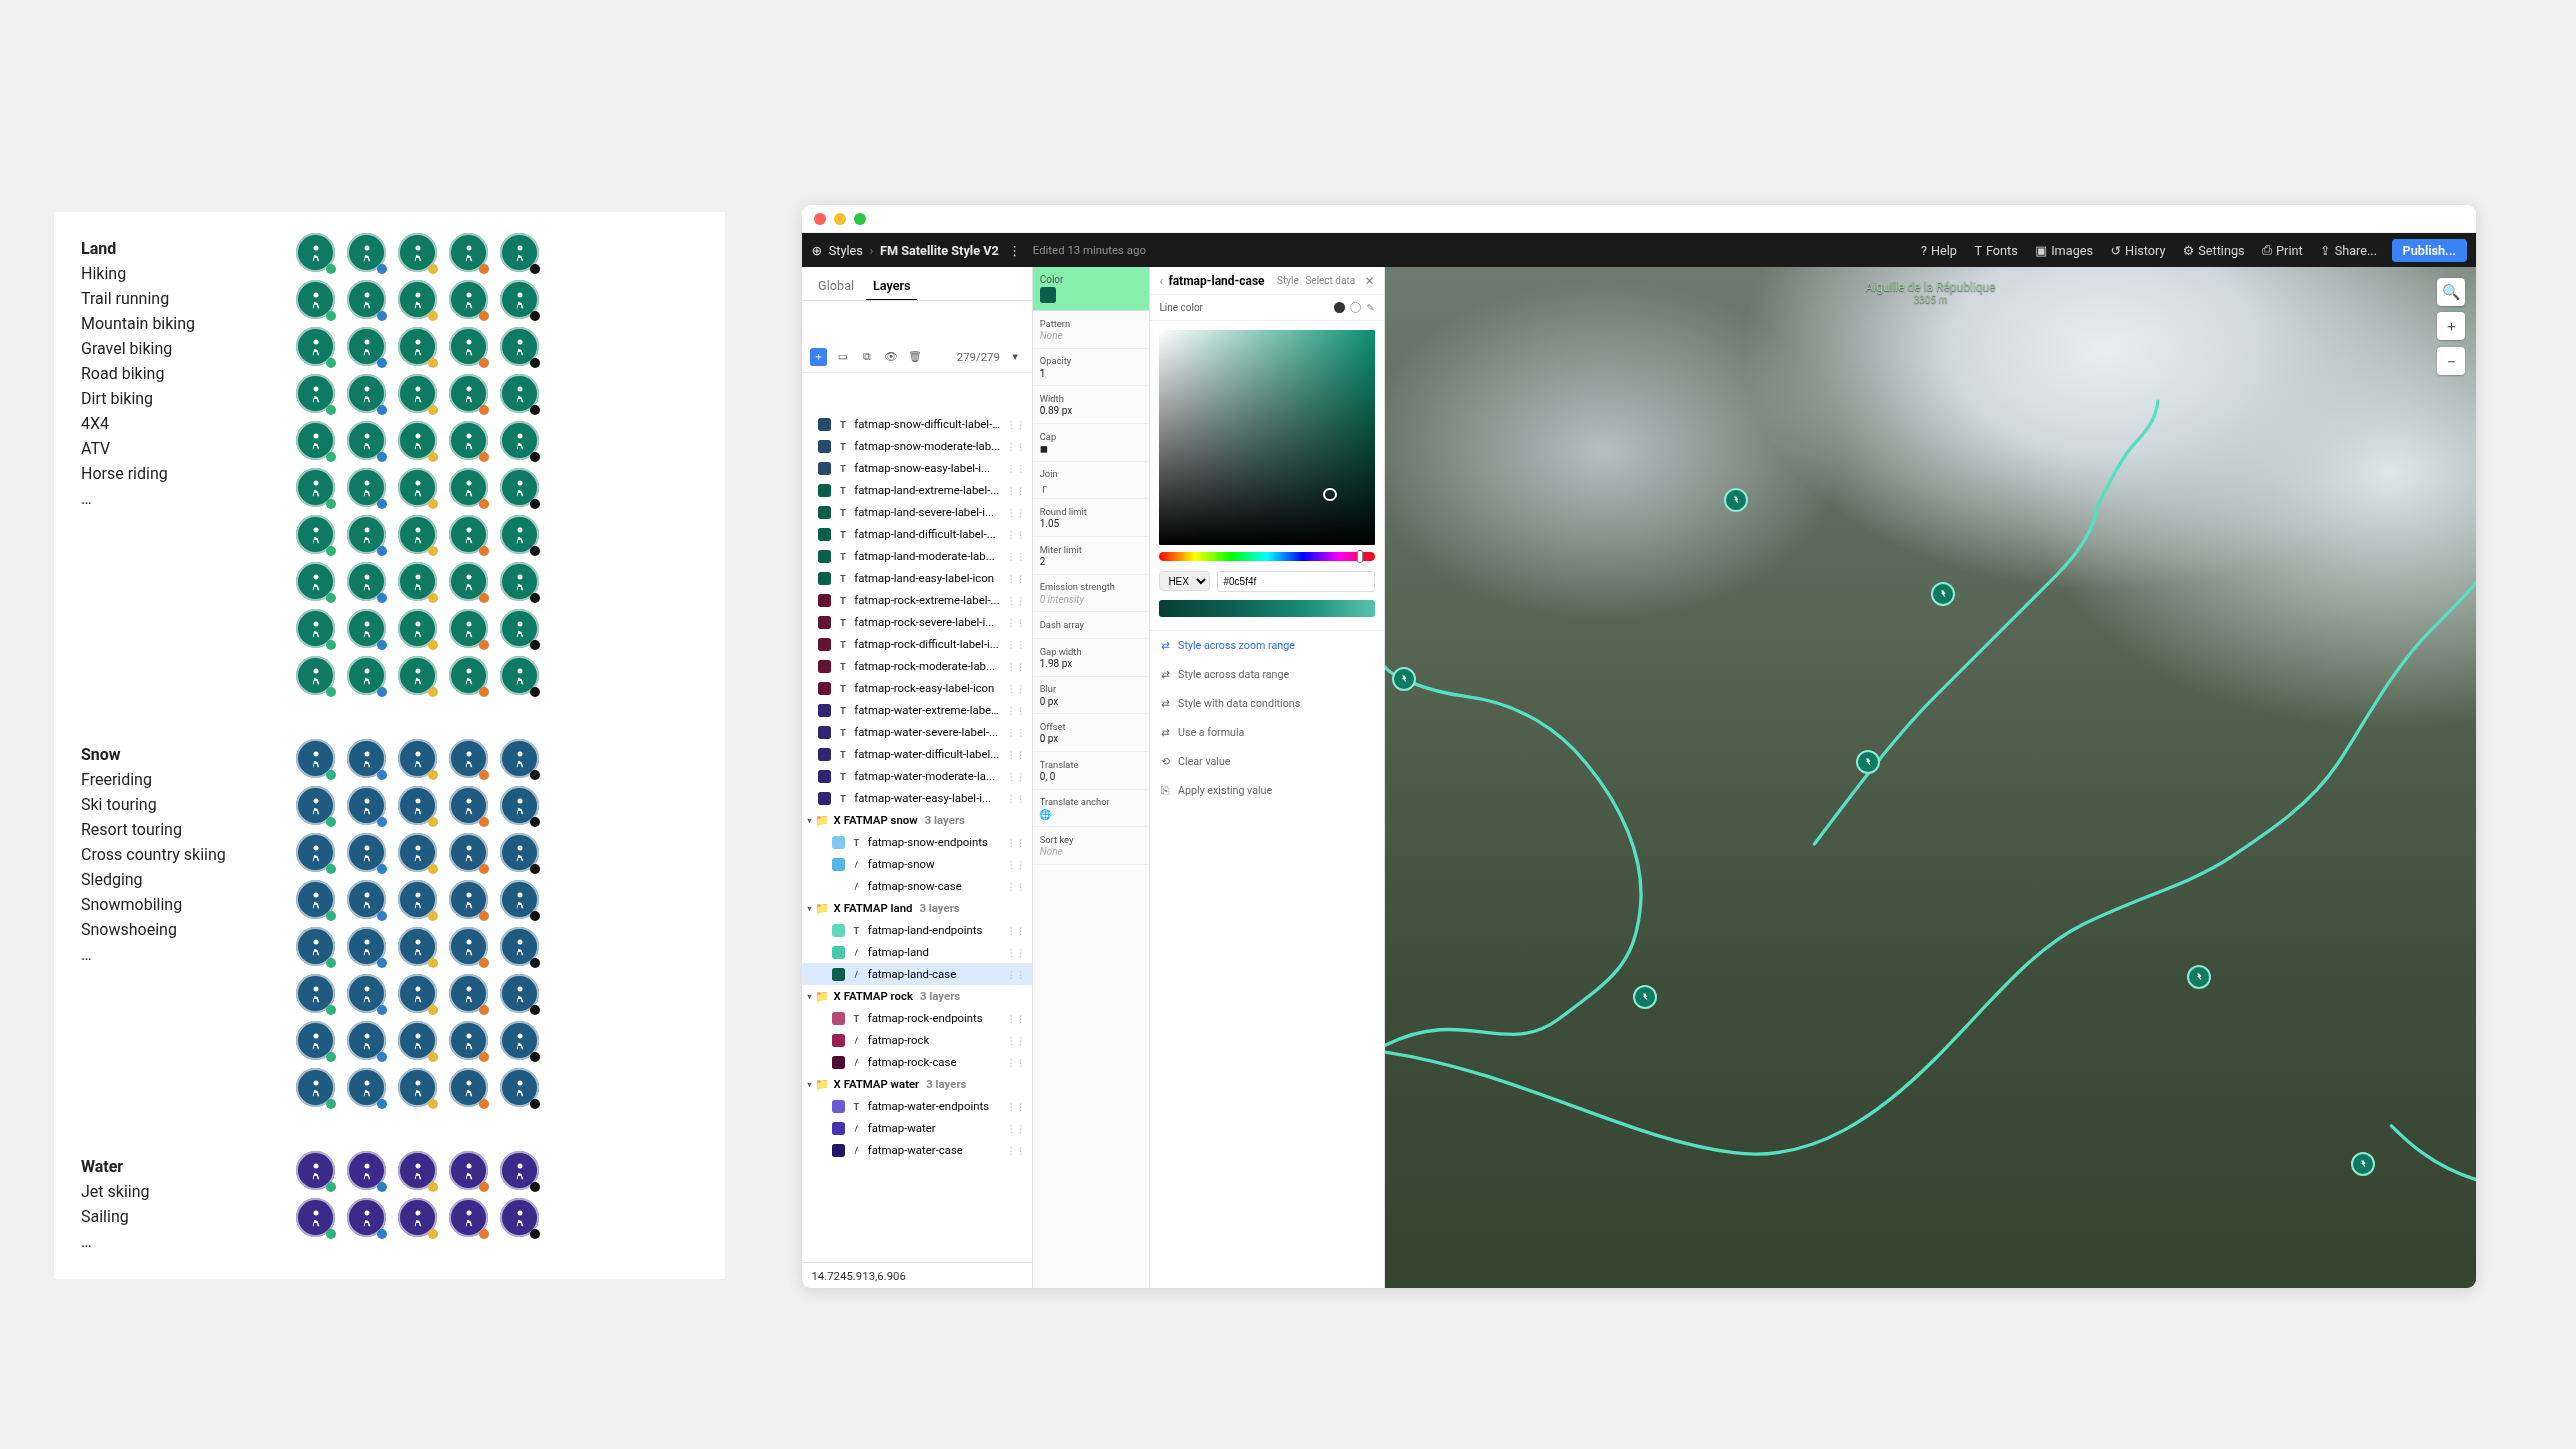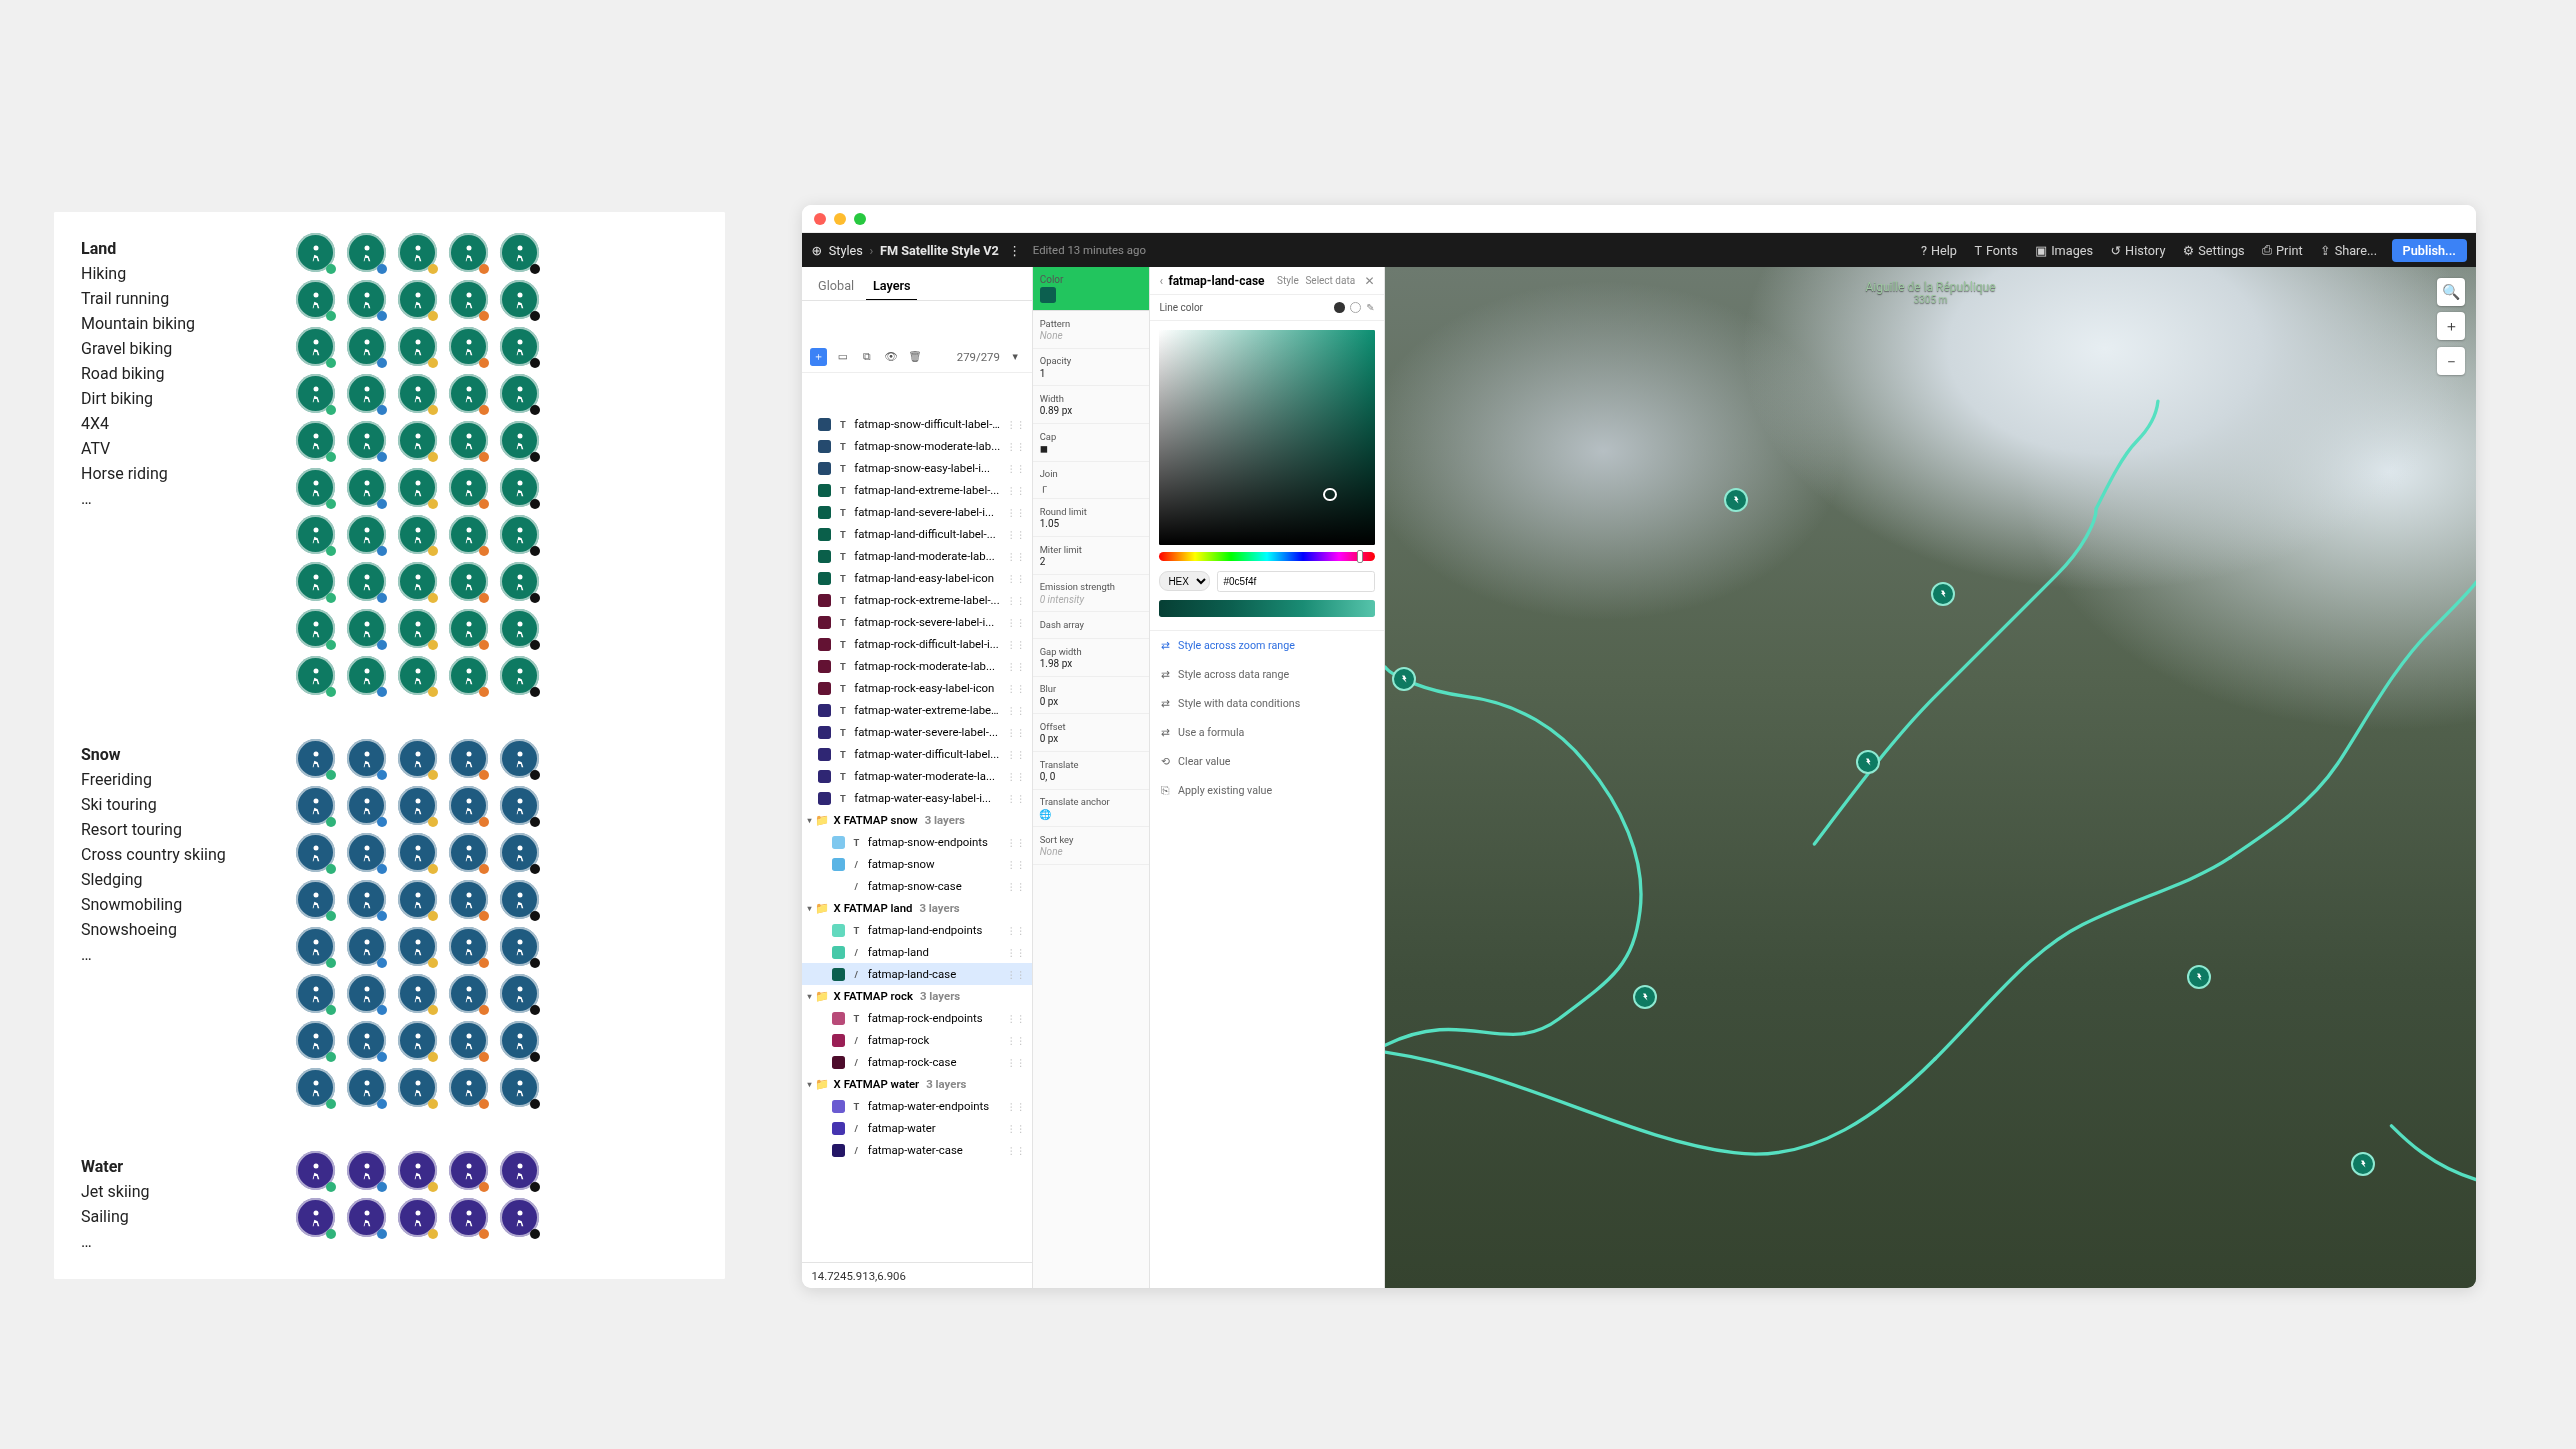--- a/index.html
+++ b/index.html
@@ -74,21 +74,21 @@
   .lrow .t{width:12px;text-align:center;font-weight:700;font-size:9.4px;color:#555;flex-shrink:0;}
   .lrow .name{overflow:hidden;text-overflow:ellipsis;flex:1;}
   .lrow .grip{color:#bbb;font-size:9.4px;flex-shrink:0;}
   .lgroup{display:flex;align-items:center;height:22px;padding:0 6.7px 0 5.4px;gap:4px;font-weight:600;cursor:pointer;font-size:11.4px;}
   .lgroup .caret{font-size:8px;color:#666;}
   .lgroup .cnt{font-weight:700;color:#888;margin-left:3px;}
   .footer-coord{border-top:0.7px solid #e3e3e3;display:flex;padding:5.4px 9.4px;font-size:11.4px;color:#333;}
 
   
   .panel-props{width:117px;border-right:0.7px solid #e3e3e3;background:#fafafa;font-size:10.7px;}
-  .panel-props .head{background:#22c55e;padding:6.7px;border-bottom:0.7px solid #e0e0e0;}
+  .panel-props .head{background:#86efac;padding:6.7px;border-bottom:0.7px solid #e0e0e0;}
   .panel-props .plabel{color:#555;font-size:10px;}
   .panel-props .swatch{width:16px;height:16px;border-radius:2.7px;background:#0c5f4f;margin-top:2.7px;}
   .prop{padding:6.7px;border-bottom:0.7px solid #eee;}
   .prop .plab{color:#555;font-size:9.4px;}
   .prop .pval{font-size:10px;color:#222;margin-top:1.3px;}
   .prop.muted .pval{color:#aaa;font-style:italic;}
 
   
   .panel-color{width:235px;border-right:0.7px solid #e3e3e3;display:flex;flex-direction:column;}
   .pc-head{display:flex;align-items:center;padding:6.7px 9.4px;border-bottom:0.7px solid #eee;font-size:12px;}
@@ -104,21 +104,21 @@
   .gradient{
     width:100%;height:215px;border-radius:1.3px;position:relative;
     background:
       linear-gradient(to bottom, rgba(0,0,0,0) 0%, #000 100%),
       linear-gradient(to right, #fff 0%, #0c8f72 100%);
   }
   .gradient .cursor{position:absolute;right:38px;bottom:44px;width:13.4px;height:13.4px;border:2px solid #fff;border-radius:50%;box-shadow:0 0 0 0.7px rgba(0,0,0,.3);}
   .hue{height:9.4px;margin-top:6.7px;border-radius:4.7px;background:linear-gradient(to right,#f00,#ff0,#0f0,#0ff,#00f,#f0f,#f00);position:relative;}
   .hue .h{position:absolute;right:12px;top:-2px;width:5.4px;height:13.4px;background:#fff;border:0.7px solid #888;border-radius:2px;}
   .hex-row{display:flex;gap:6.7px;margin-top:9.4px;align-items:center;}
-  .hex-row select{border:0.7px solid #ddd;border-radius:9px;padding:2.7px 4px;font-size:10px;}
+  .hex-row select{border:0.7px solid #ddd;border-radius:4px;padding:2.7px 4px;font-size:10px;}
   .hex-row input{flex:1;border:0.7px solid #ddd;border-radius:2.7px;padding:4px 5.4px;font-size:10px;}
   .shade-strip{height:17.4px;margin-top:8px;border-radius:2.7px;background:linear-gradient(to right,#063f34,#0c5f4f,#1a8c74,#56c4ab);}
   .opt-list{margin-top:4px;border-top:0.7px solid #eee;}
   .opt{display:flex;align-items:center;gap:6.7px;padding:8px 9.4px;font-size:10.7px;color:#666;cursor:pointer;}
   .opt.active{color:#2f6fe0;}
   .opt .oicon{width:12px;text-align:center;}
 
   
   .viewport{flex:1;position:relative;background:#4a5a4d;overflow:hidden;}
   .terrain{

